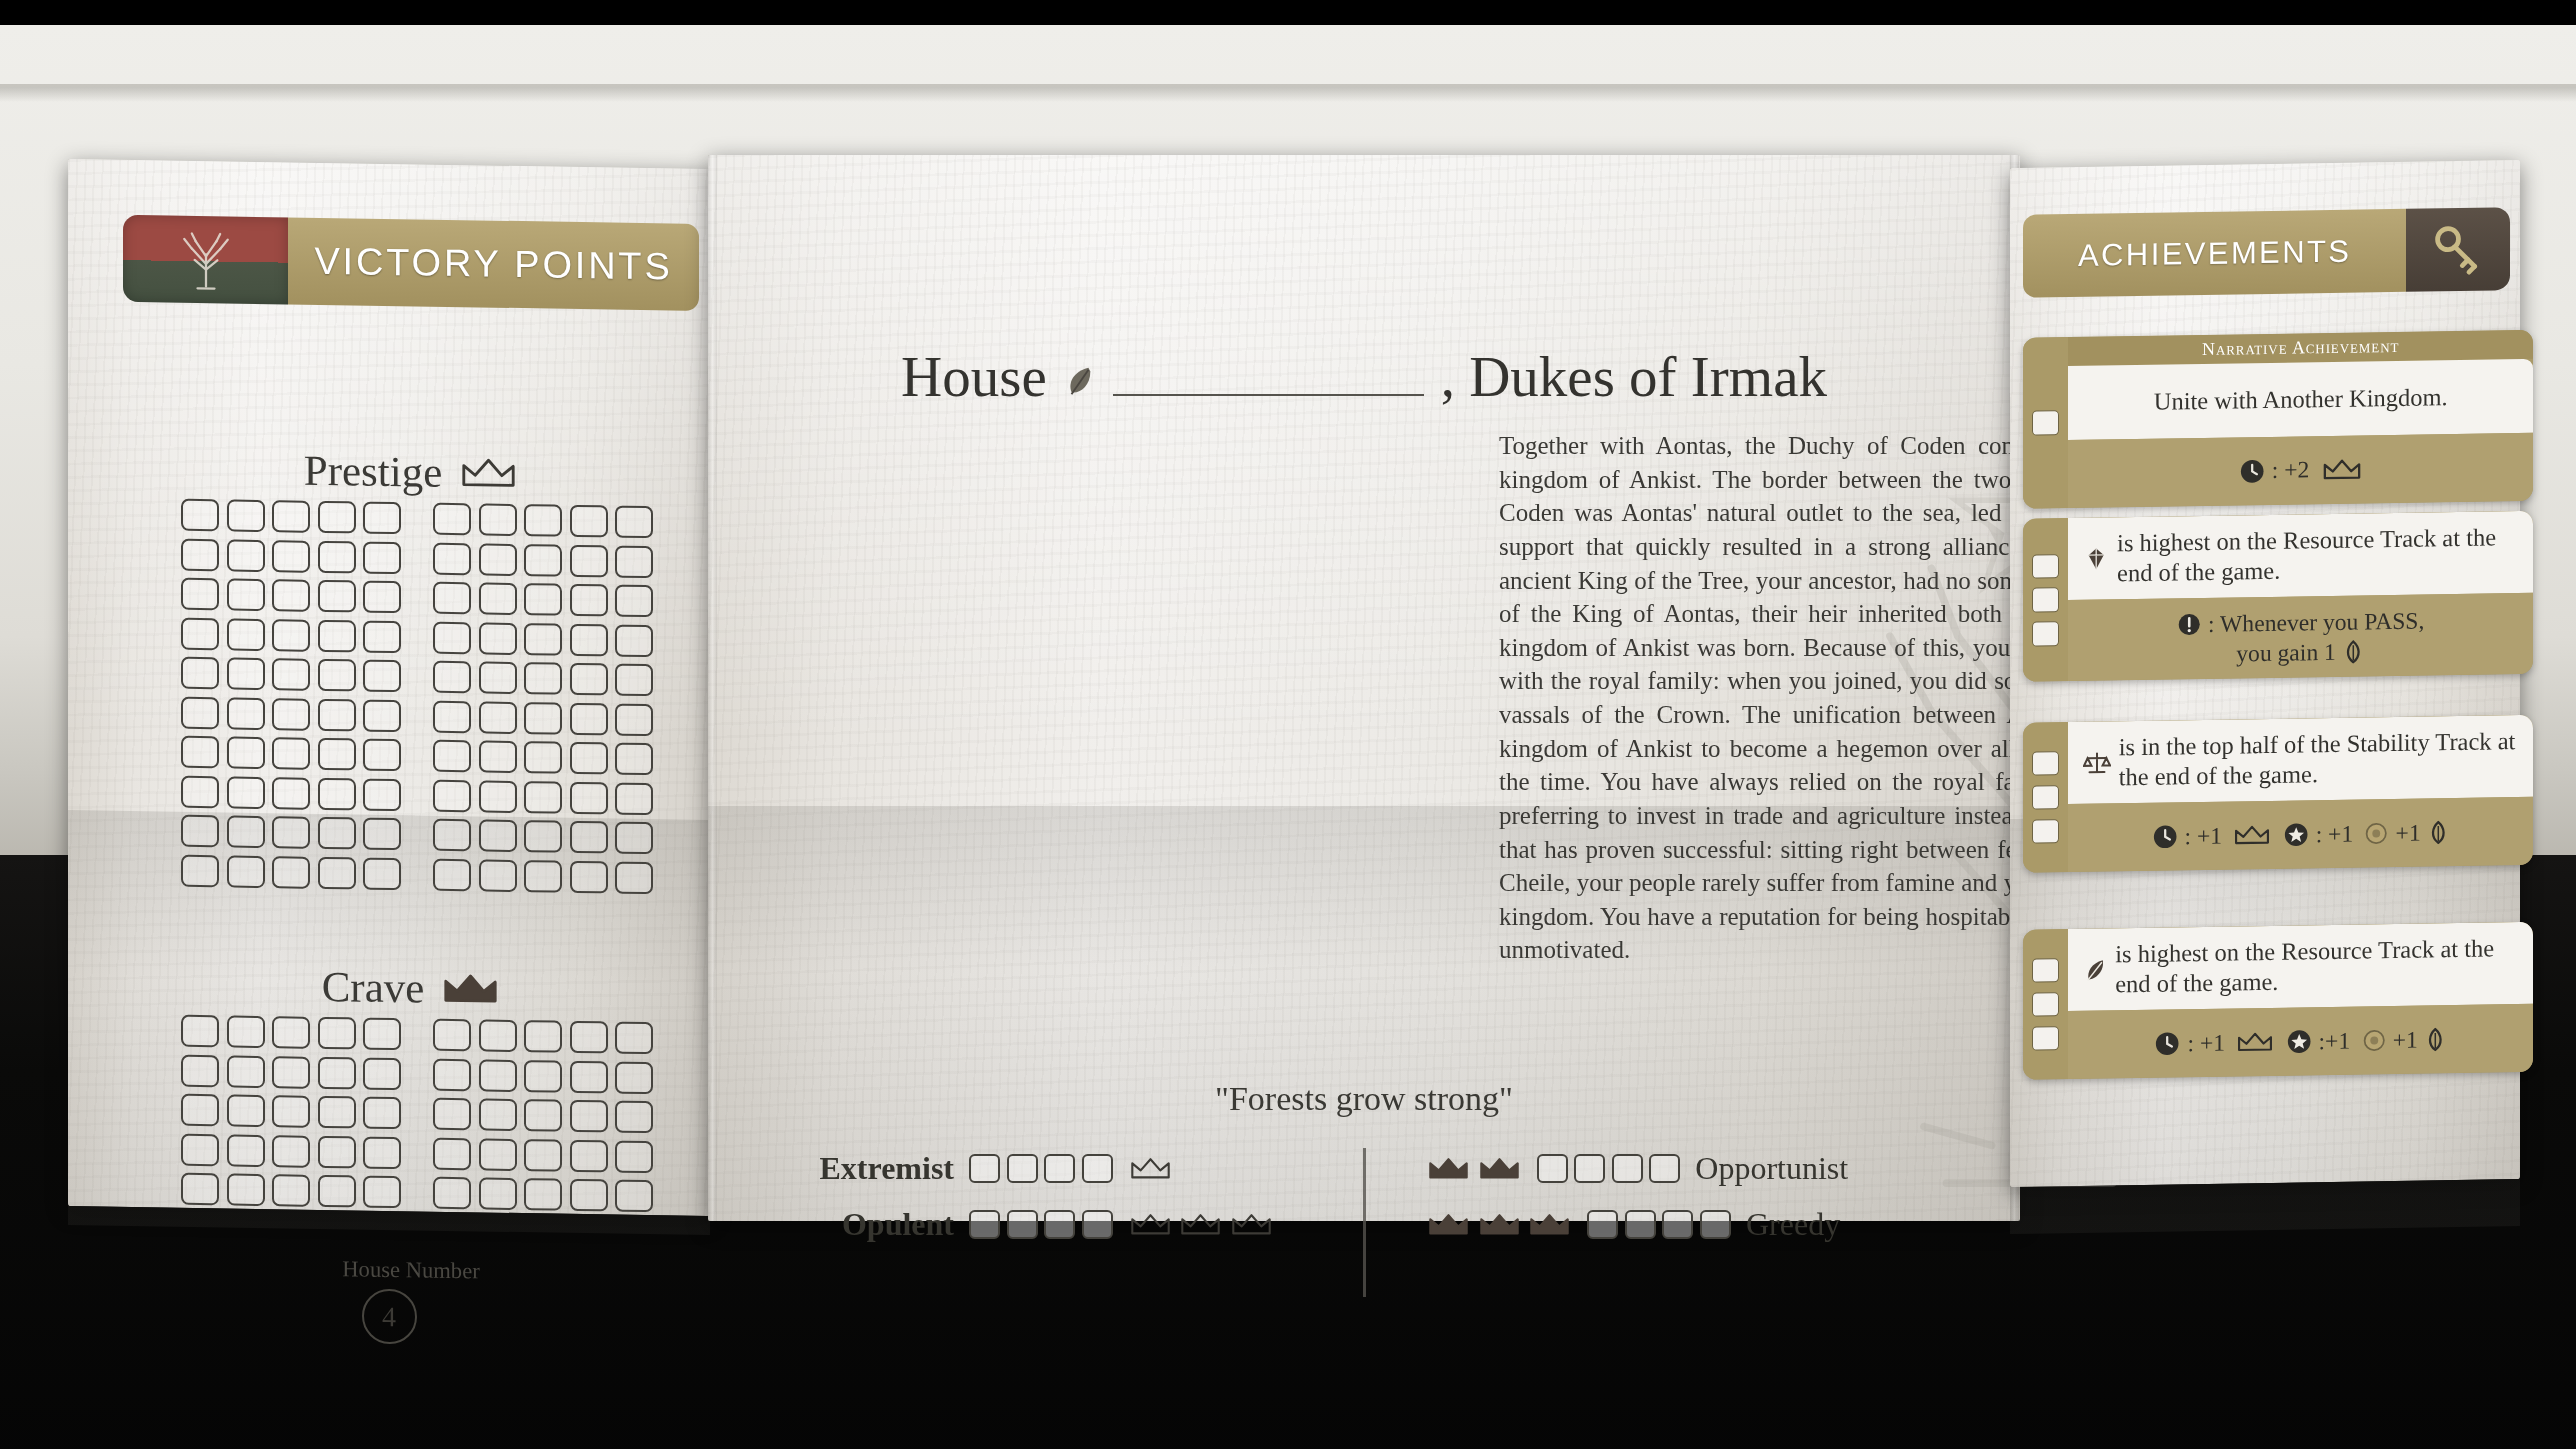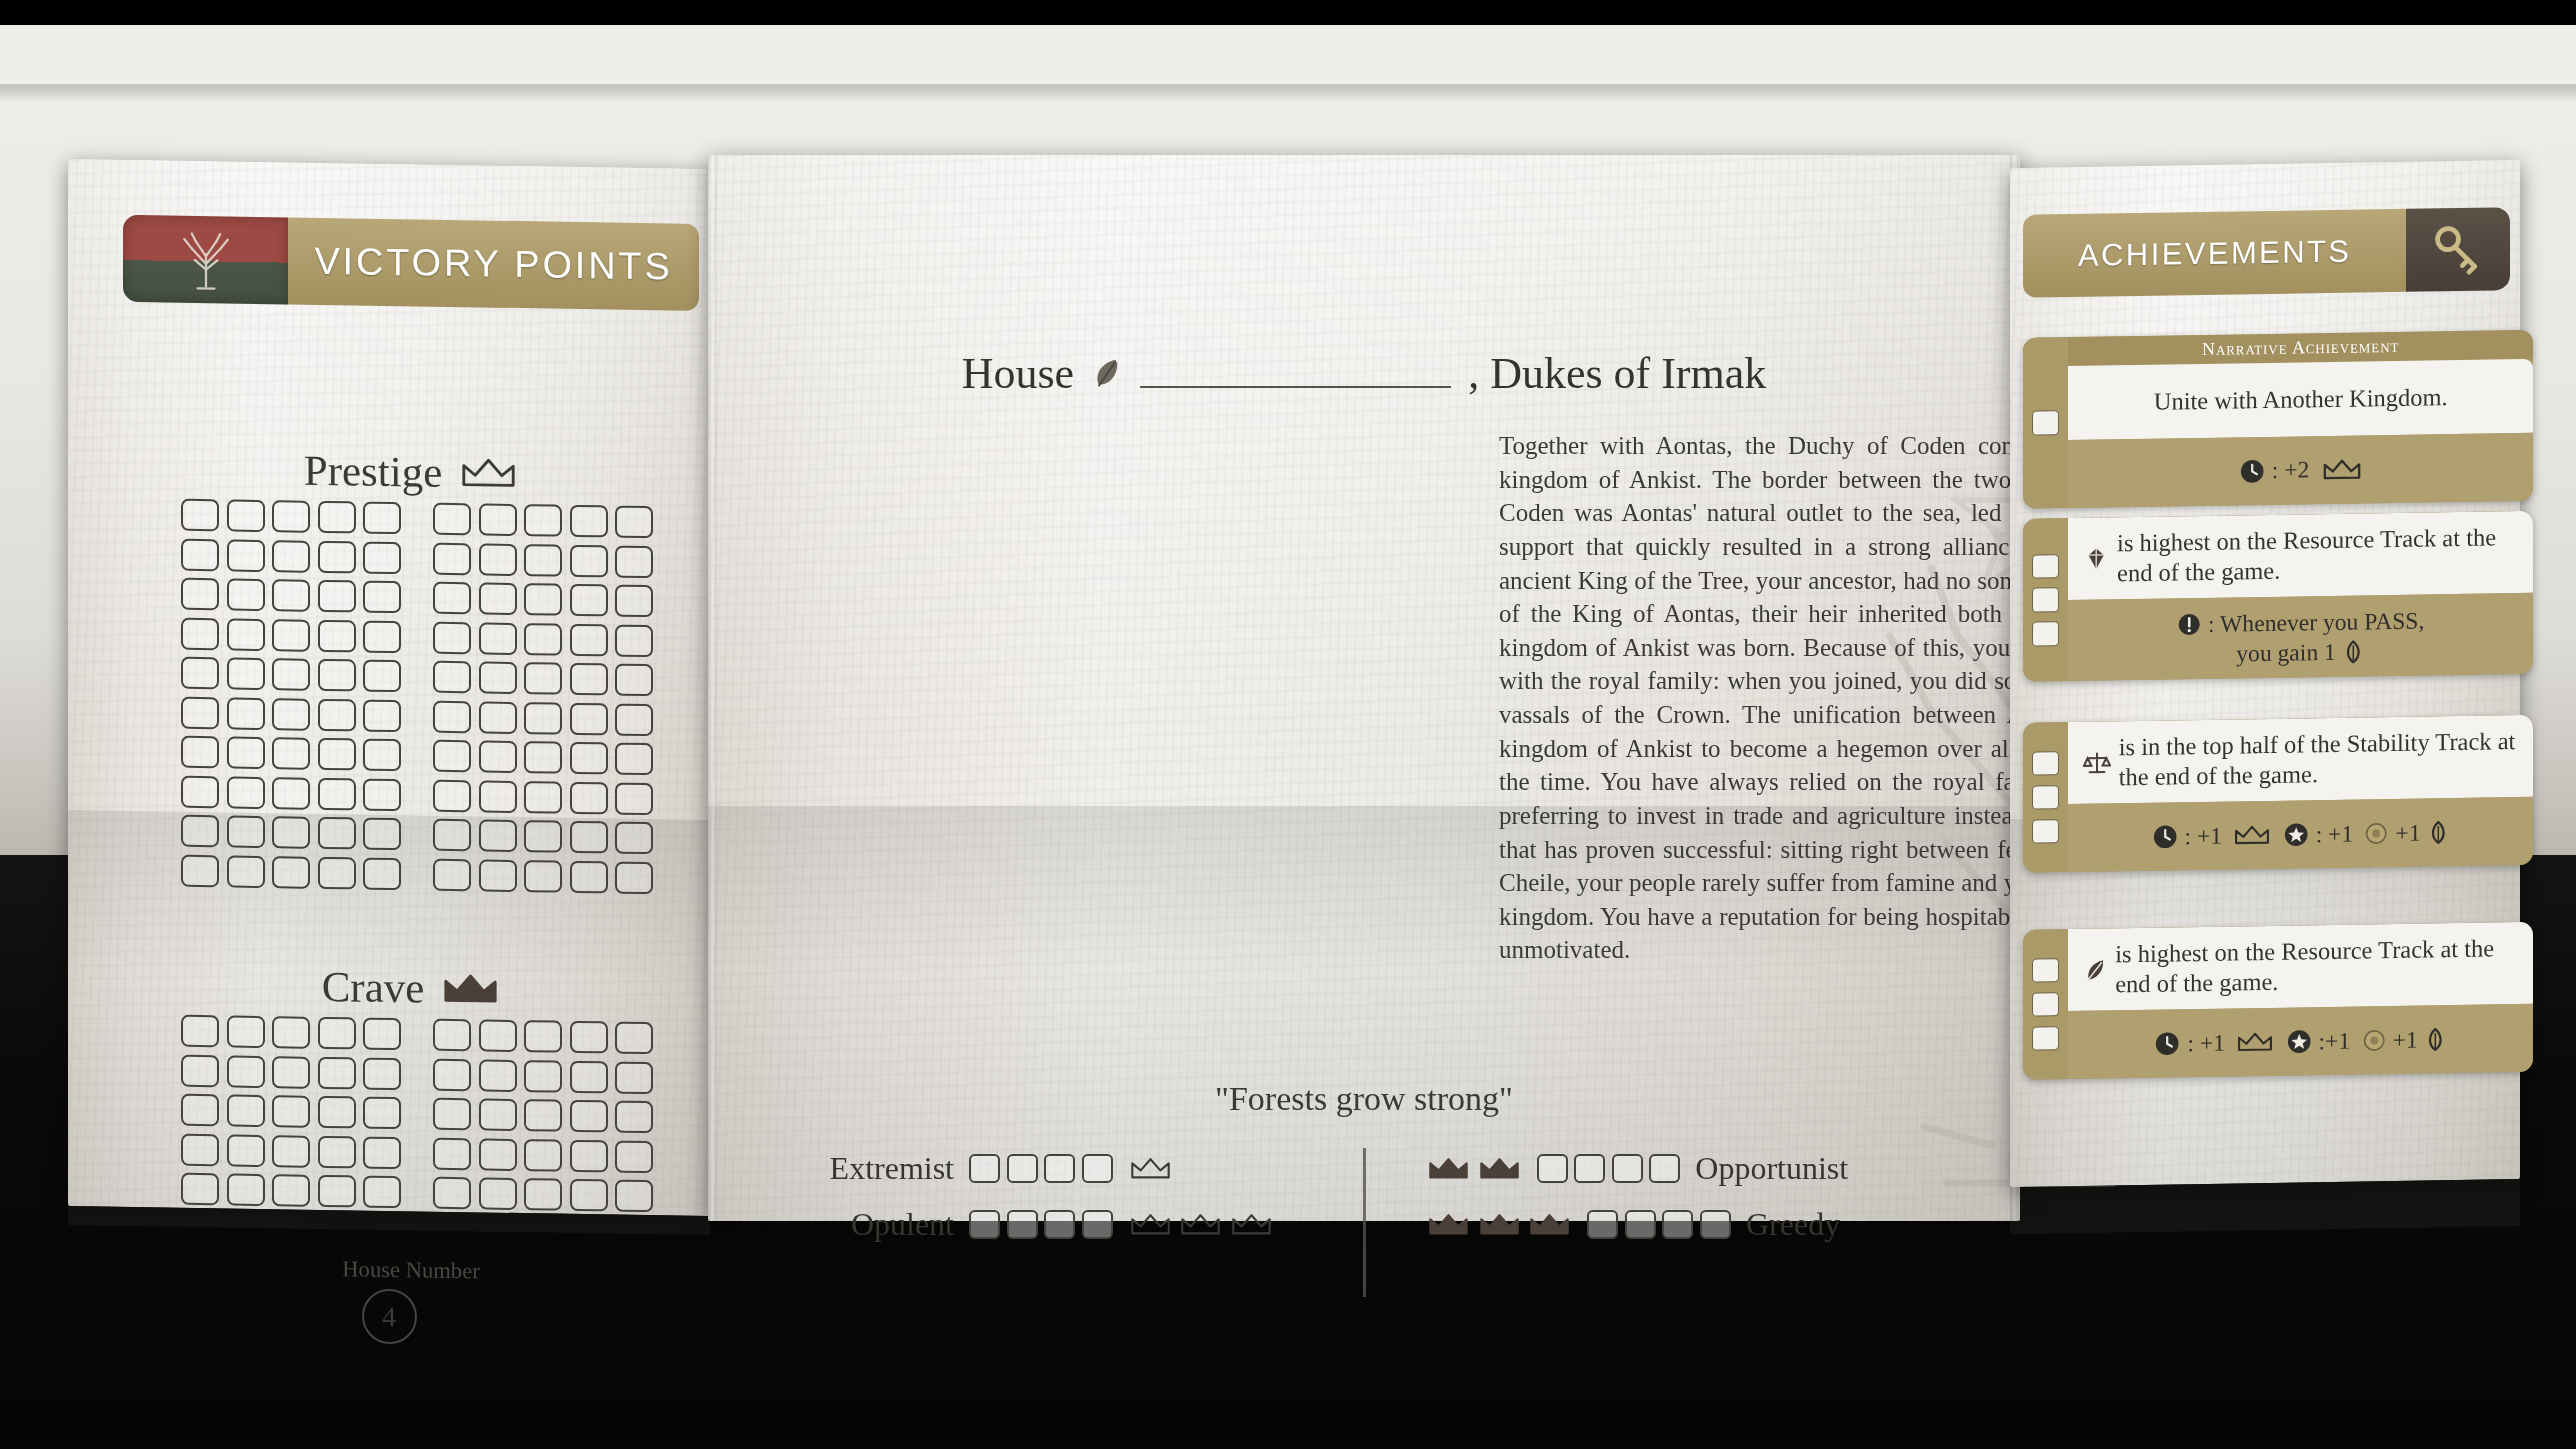--- a/index.html
+++ b/index.html
@@ -226,21 +226,21 @@
   
   .house-line {
     position: absolute;
     left: 0;
     top: 189px;
     width: 1312px;
     display: flex;
     align-items: baseline;
     justify-content: center;
     gap: 17px;
-    font-size: 44px;
+    font-size: 57px;
     color: #34332f;
   }
   .house-blank {
     display: inline-block;
     width: 311px;
     border-bottom: 2.8px solid #55534d;
     height: 42px;
   }
   .leaf-mark {
     position: relative;
@@ -281,21 +281,21 @@
   }
   .agenda-row {
     display: flex;
     align-items: center;
     gap: 15px;
     font-size: 32px;
     color: #36352f;
   }
   .agenda-row.right { justify-content: flex-start; }
   .agenda-name { min-width: 0; }
-  .agenda-col.left .agenda-name { text-align: right; width: 189px; }
+  .agenda-col.left .agenda-name { text-align: right; width: 189px; font-weight: bold; }
   .agenda-col.right .agenda-name { text-align: left; width: 217px; }
   .agenda-boxes {
     display: flex;
     gap: 6.6px;
   }
   .abox {
     width: 31px;
     height: 29px;
     border: 2.8px solid #44423c;
     border-radius: 5.7px;

